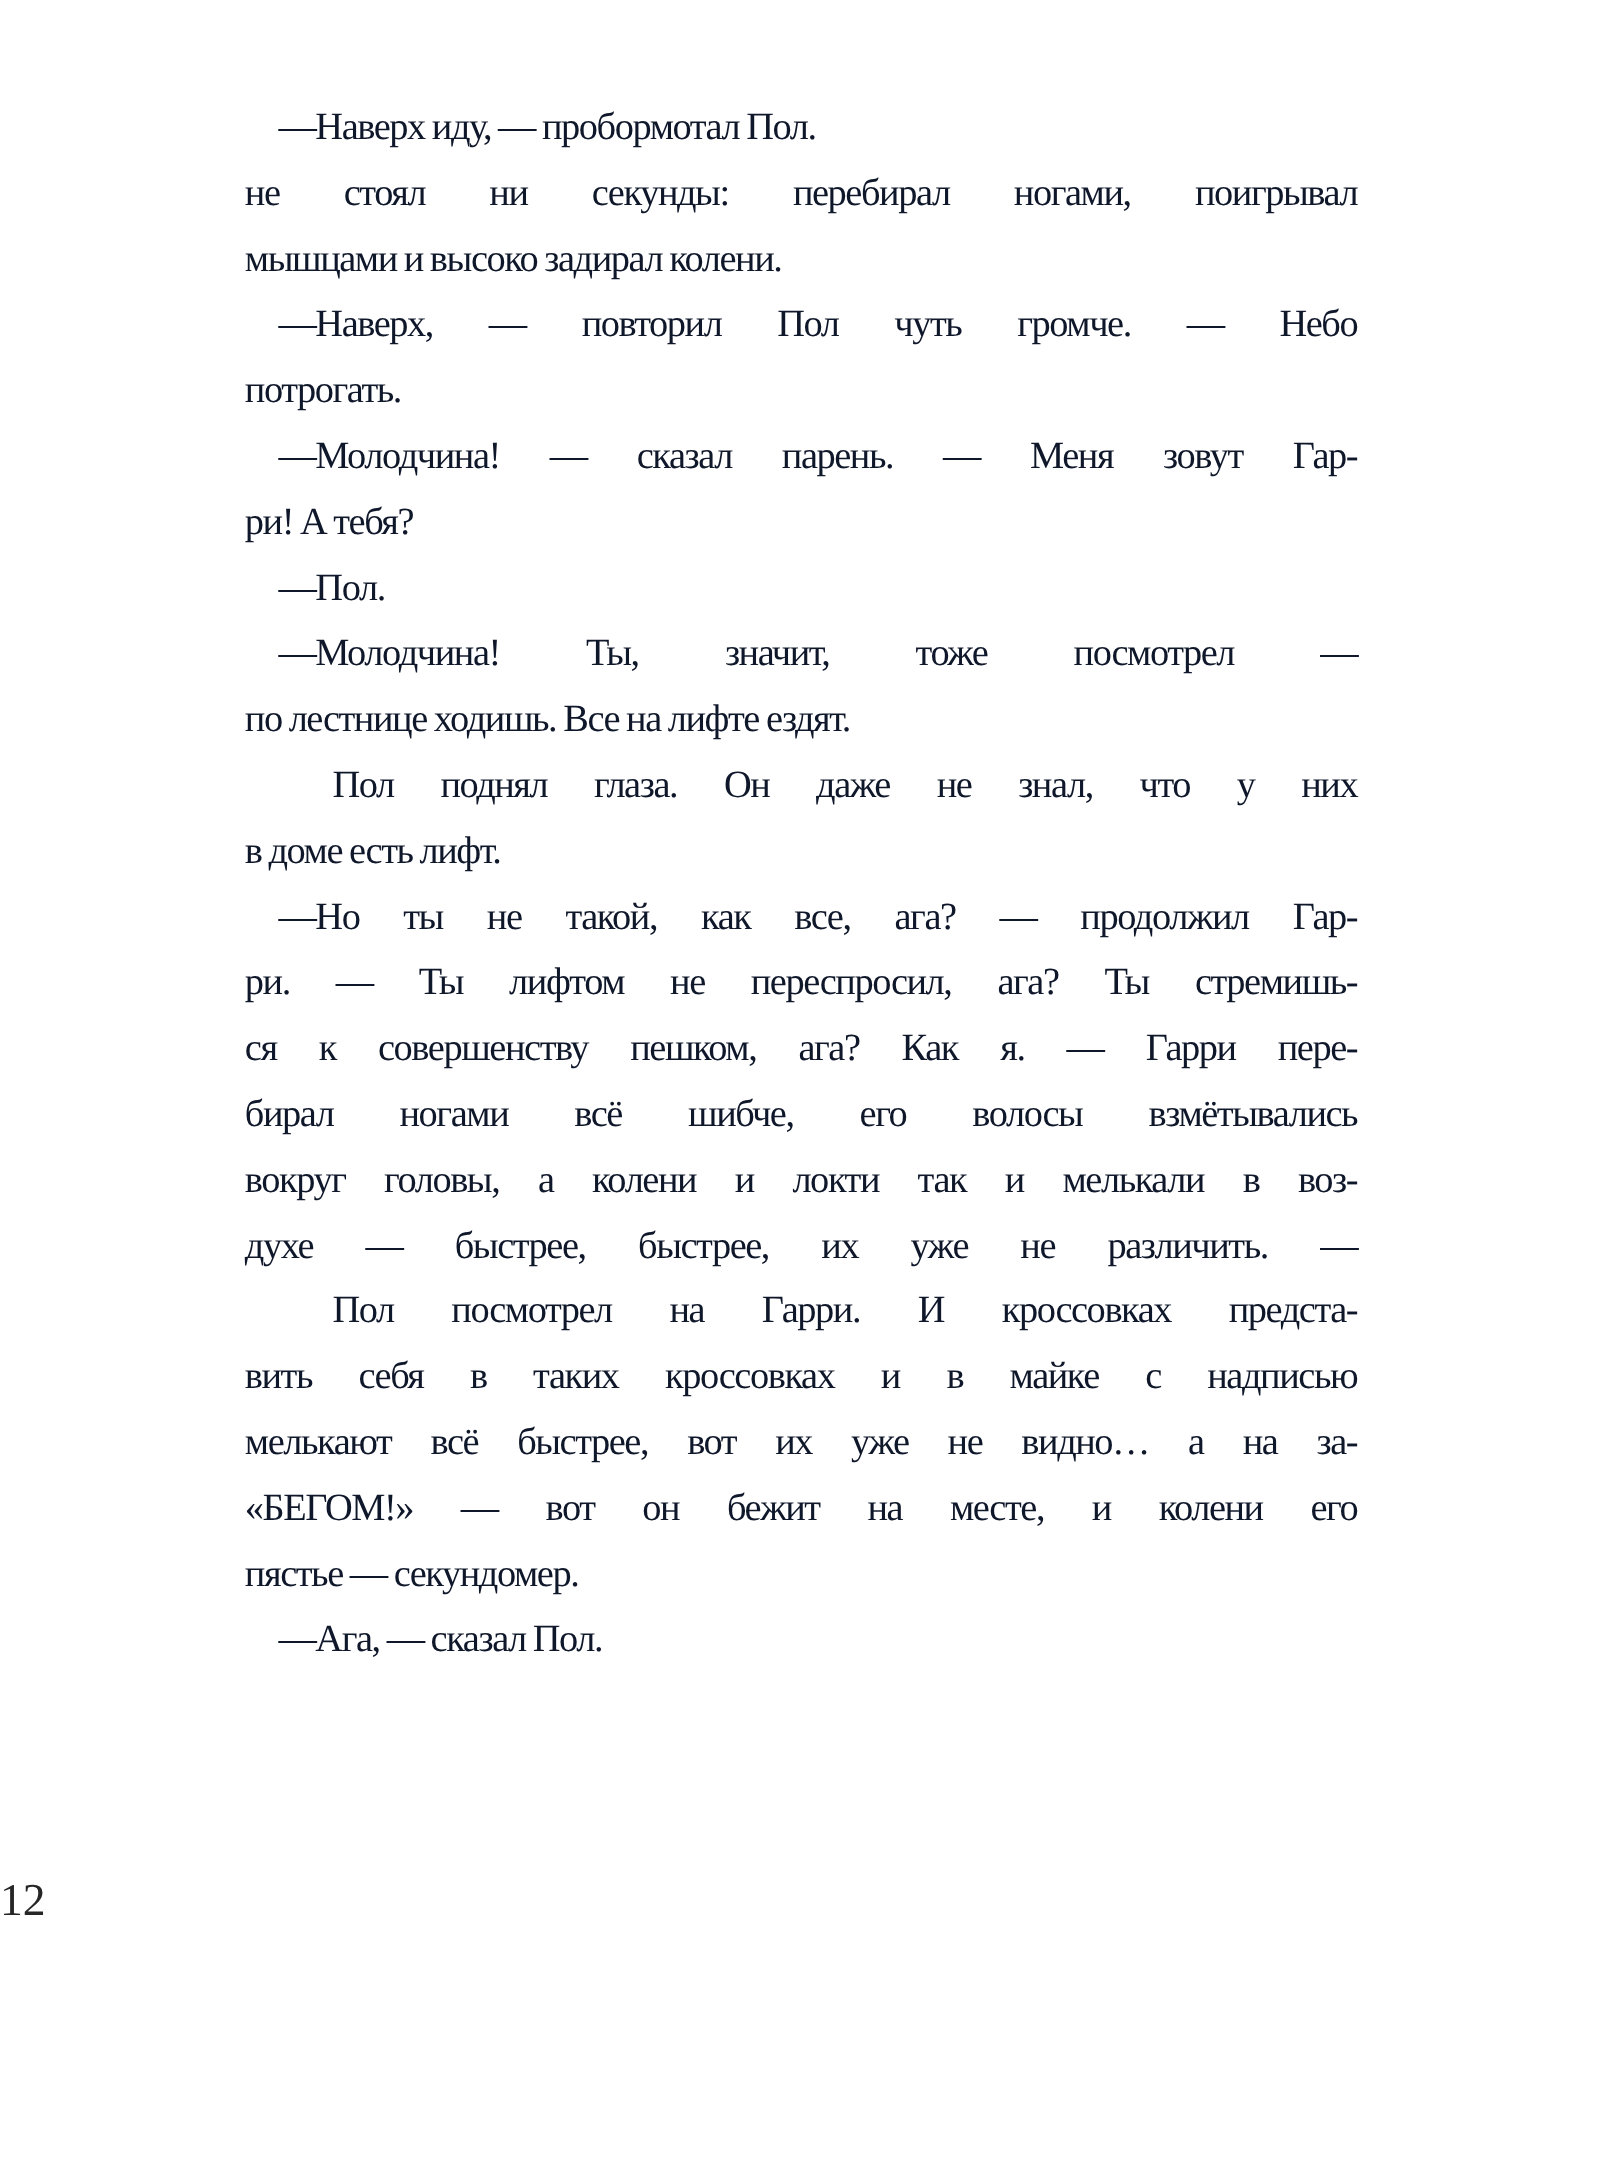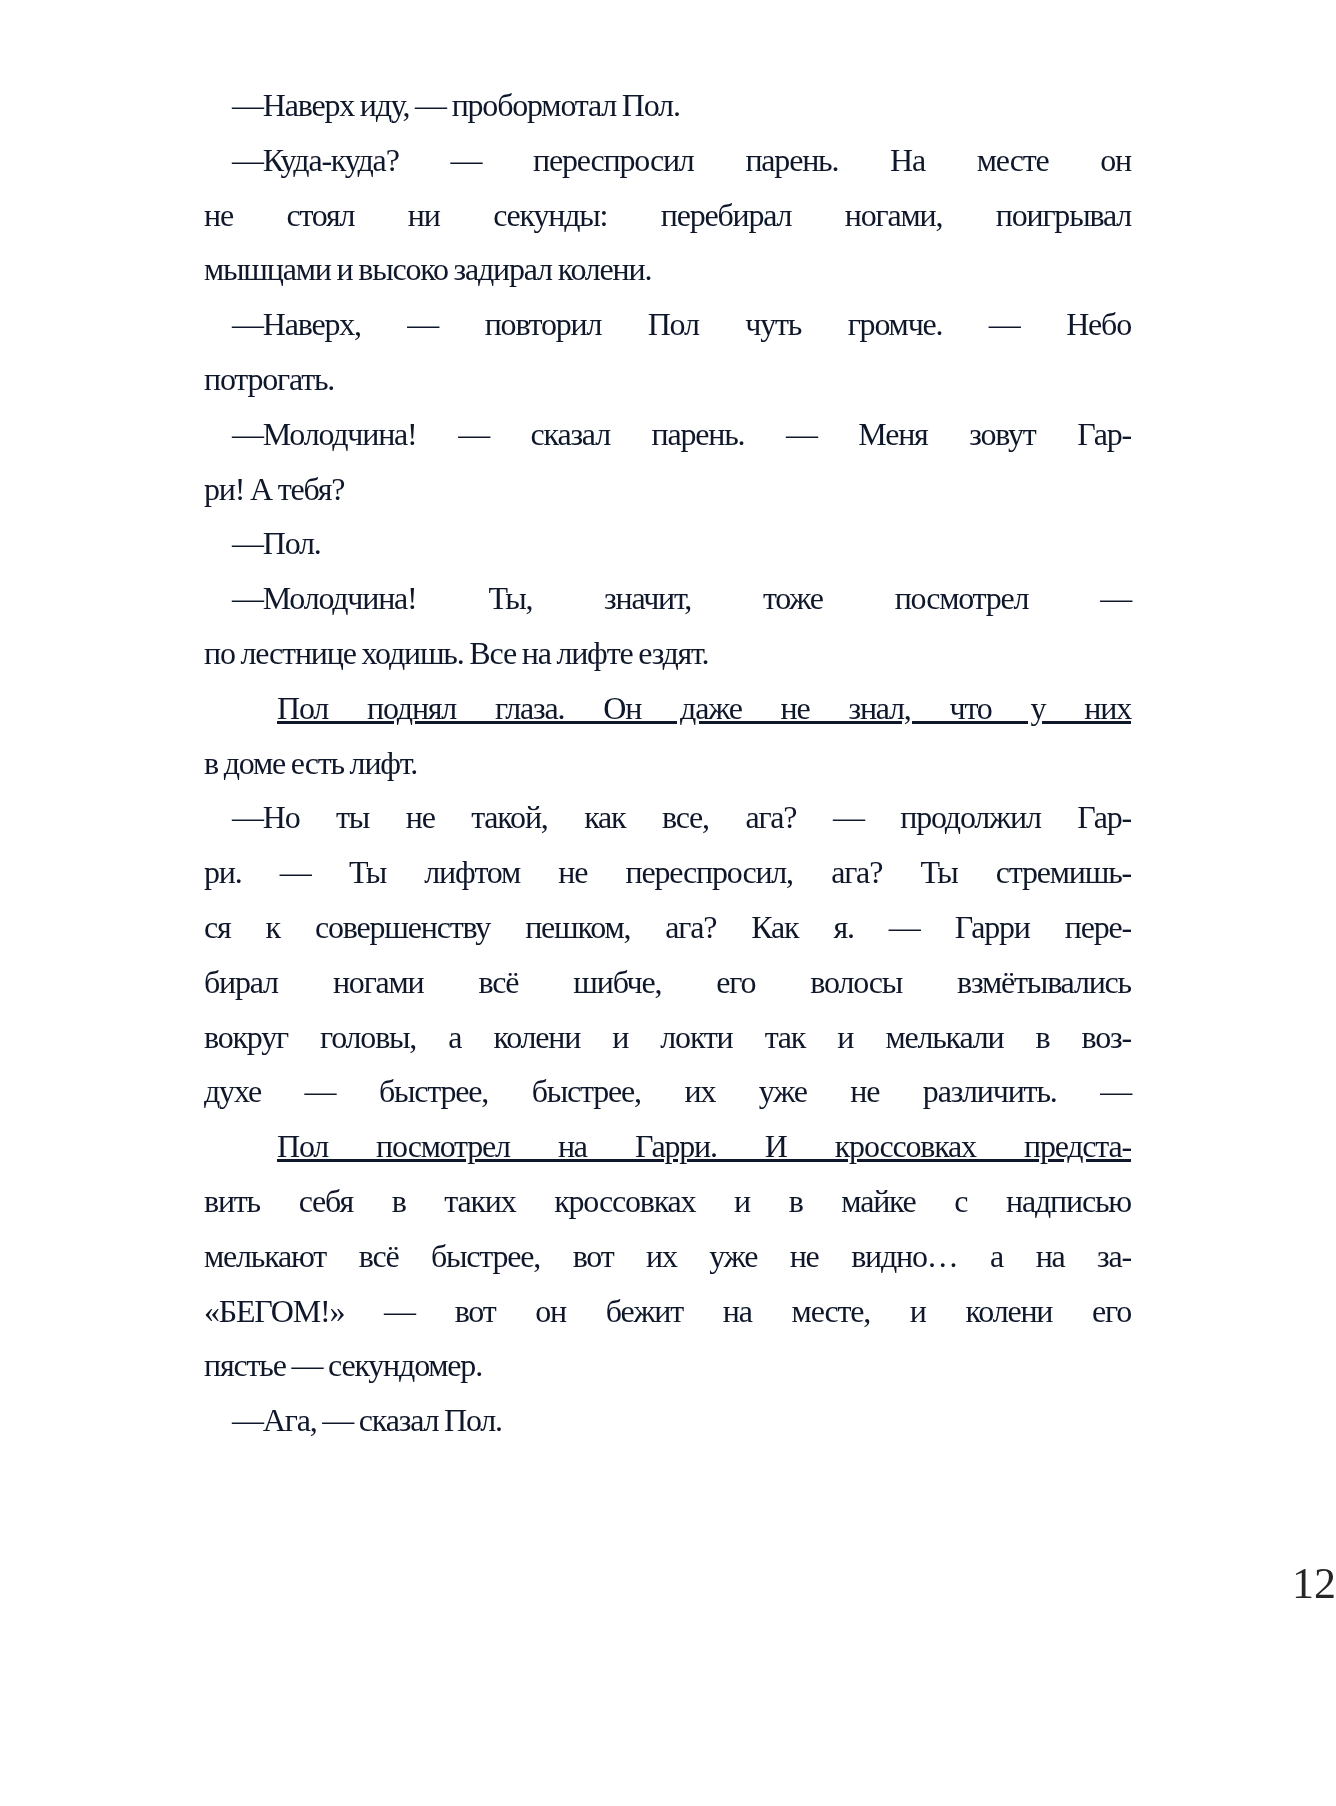--- a/index.html
+++ b/index.html
@@ -40,52 +40,48 @@
     }
     .line.end {
       text-align: left;
       text-align-last: left;
     }
     .line.dialogue-start {
       padding-left: 28px;
     }
     .line.narrative-start {
       padding-left: 73px;
-      text-decoration: underline;
     }
     .line-inner {
       display: block;
       white-space: normal;
       text-align: inherit;
       text-align-last: inherit;
       letter-spacing: -1.2px;
       word-spacing: -1px;
     }
     .page-number {
       position: absolute;
       left: 0;
       width: 1336px;
       top: 1562px;
-      text-align: right;
+      text-align: left;
       font-family: "Liberation Serif", "DejaVu Serif", serif;
-      font-size: 44px;
+      font-size: 38px;
       line-height: 44px;
       color: #262626;
     }
   </style>
 </head>
 <body>
 
 <div class="page">
   <div class="text-column">
     <span class="line dialogue-start end">
         <span class="line-inner">—Наверх иду, — пробормотал Пол.</span>
-      </span>
-    <span class="line dialogue-start">
-        <span class="line-inner">—Куда-куда? — переспросил парень. На месте он</span>
       </span>
     <span class="line">
         <span class="line-inner">не стоял ни секунды: перебирал ногами, поигрывал</span>
       </span>
     <span class="line end">
         <span class="line-inner">мышцами и высоко задирал колени.</span>
       </span>
     <span class="line dialogue-start">
         <span class="line-inner">—Наверх, — повторил Пол чуть громче. — Небо</span>
       </span>

